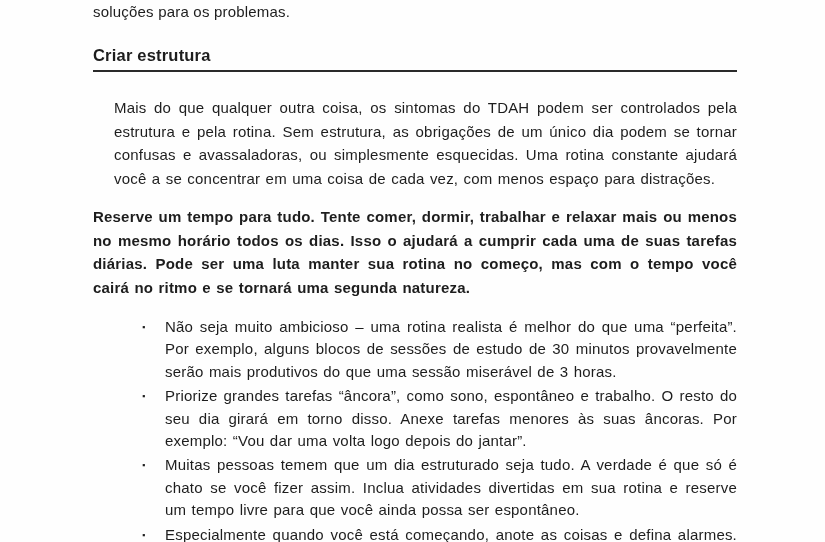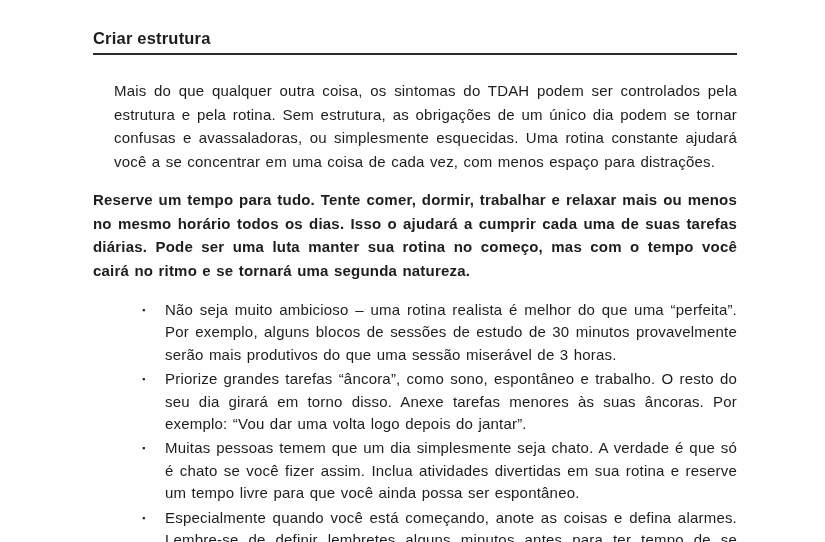--- a/index.html
+++ b/index.html
@@ -63,20 +63,21 @@
     text-align: justify;
     letter-spacing: 0.2px;
     word-spacing: 1px;
   }
 </style>
 </head>
 <body>
 
 <div class="page">
 
+  <div class="fragment">soluções para os problemas.</div>
 
   <div class="heading">Criar estrutura</div>
 
   <div class="para para-1">Mais do que qualquer outra coisa, os sintomas do TDAH podem ser controlados pela estrutura e pela rotina. Sem estrutura, as obrigações de um único dia podem se tornar confusas e avassaladoras, ou simplesmente esquecidas. Uma rotina constante ajudará você a se concentrar em uma coisa de cada vez, com menos espaço para distrações.</div>
 
   <div class="para para-2">Reserve um tempo para tudo. Tente comer, dormir, trabalhar e relaxar mais ou menos no mesmo horário todos os dias. Isso o ajudará a cumprir cada uma de suas tarefas diárias. Pode ser uma luta manter sua rotina no começo, mas com o tempo você cairá no ritmo e se tornará uma segunda natureza.</div>
 
   <div class="bullets">
 
     <div class="bullet-item">
@@ -84,21 +85,21 @@
       <span class="bullet-text">Não seja muito ambicioso – uma rotina realista é melhor do que uma “perfeita”. Por exemplo, alguns blocos de sessões de estudo de 30 minutos provavelmente serão mais produtivos do que uma sessão miserável de 3 horas.</span>
     </div>
 
     <div class="bullet-item">
       <span class="bullet-marker">▪</span>
       <span class="bullet-text">Priorize grandes tarefas “âncora”, como sono, espontâneo e trabalho. O resto do seu dia girará em torno disso. Anexe tarefas menores às suas âncoras. Por exemplo: “Vou dar uma volta logo depois do jantar”.</span>
     </div>
 
     <div class="bullet-item">
       <span class="bullet-marker">▪</span>
-      <span class="bullet-text">Muitas pessoas temem que um dia simplesmente seja chato. A verdade é que só é chato se você fizer assim. Inclua atividades divertidas em sua rotina e reserve um tempo livre para que você ainda possa ser espontâneo.</span>
+      <span class="bullet-text">Muitas pessoas temem que um dia estruturado seja tudo. A verdade é que só é chato se você fizer assim. Inclua atividades divertidas em sua rotina e reserve um tempo livre para que você ainda possa ser espontâneo.</span>
     </div>
 
     <div class="bullet-item">
       <span class="bullet-marker">▪</span>
       <span class="bullet-text">Especialmente quando você está começando, anote as coisas e defina alarmes. Lembre-se de definir lembretes alguns minutos antes para ter tempo de se preparar para cada tarefa.</span>
     </div>
 
   </div>
 
 </div>

